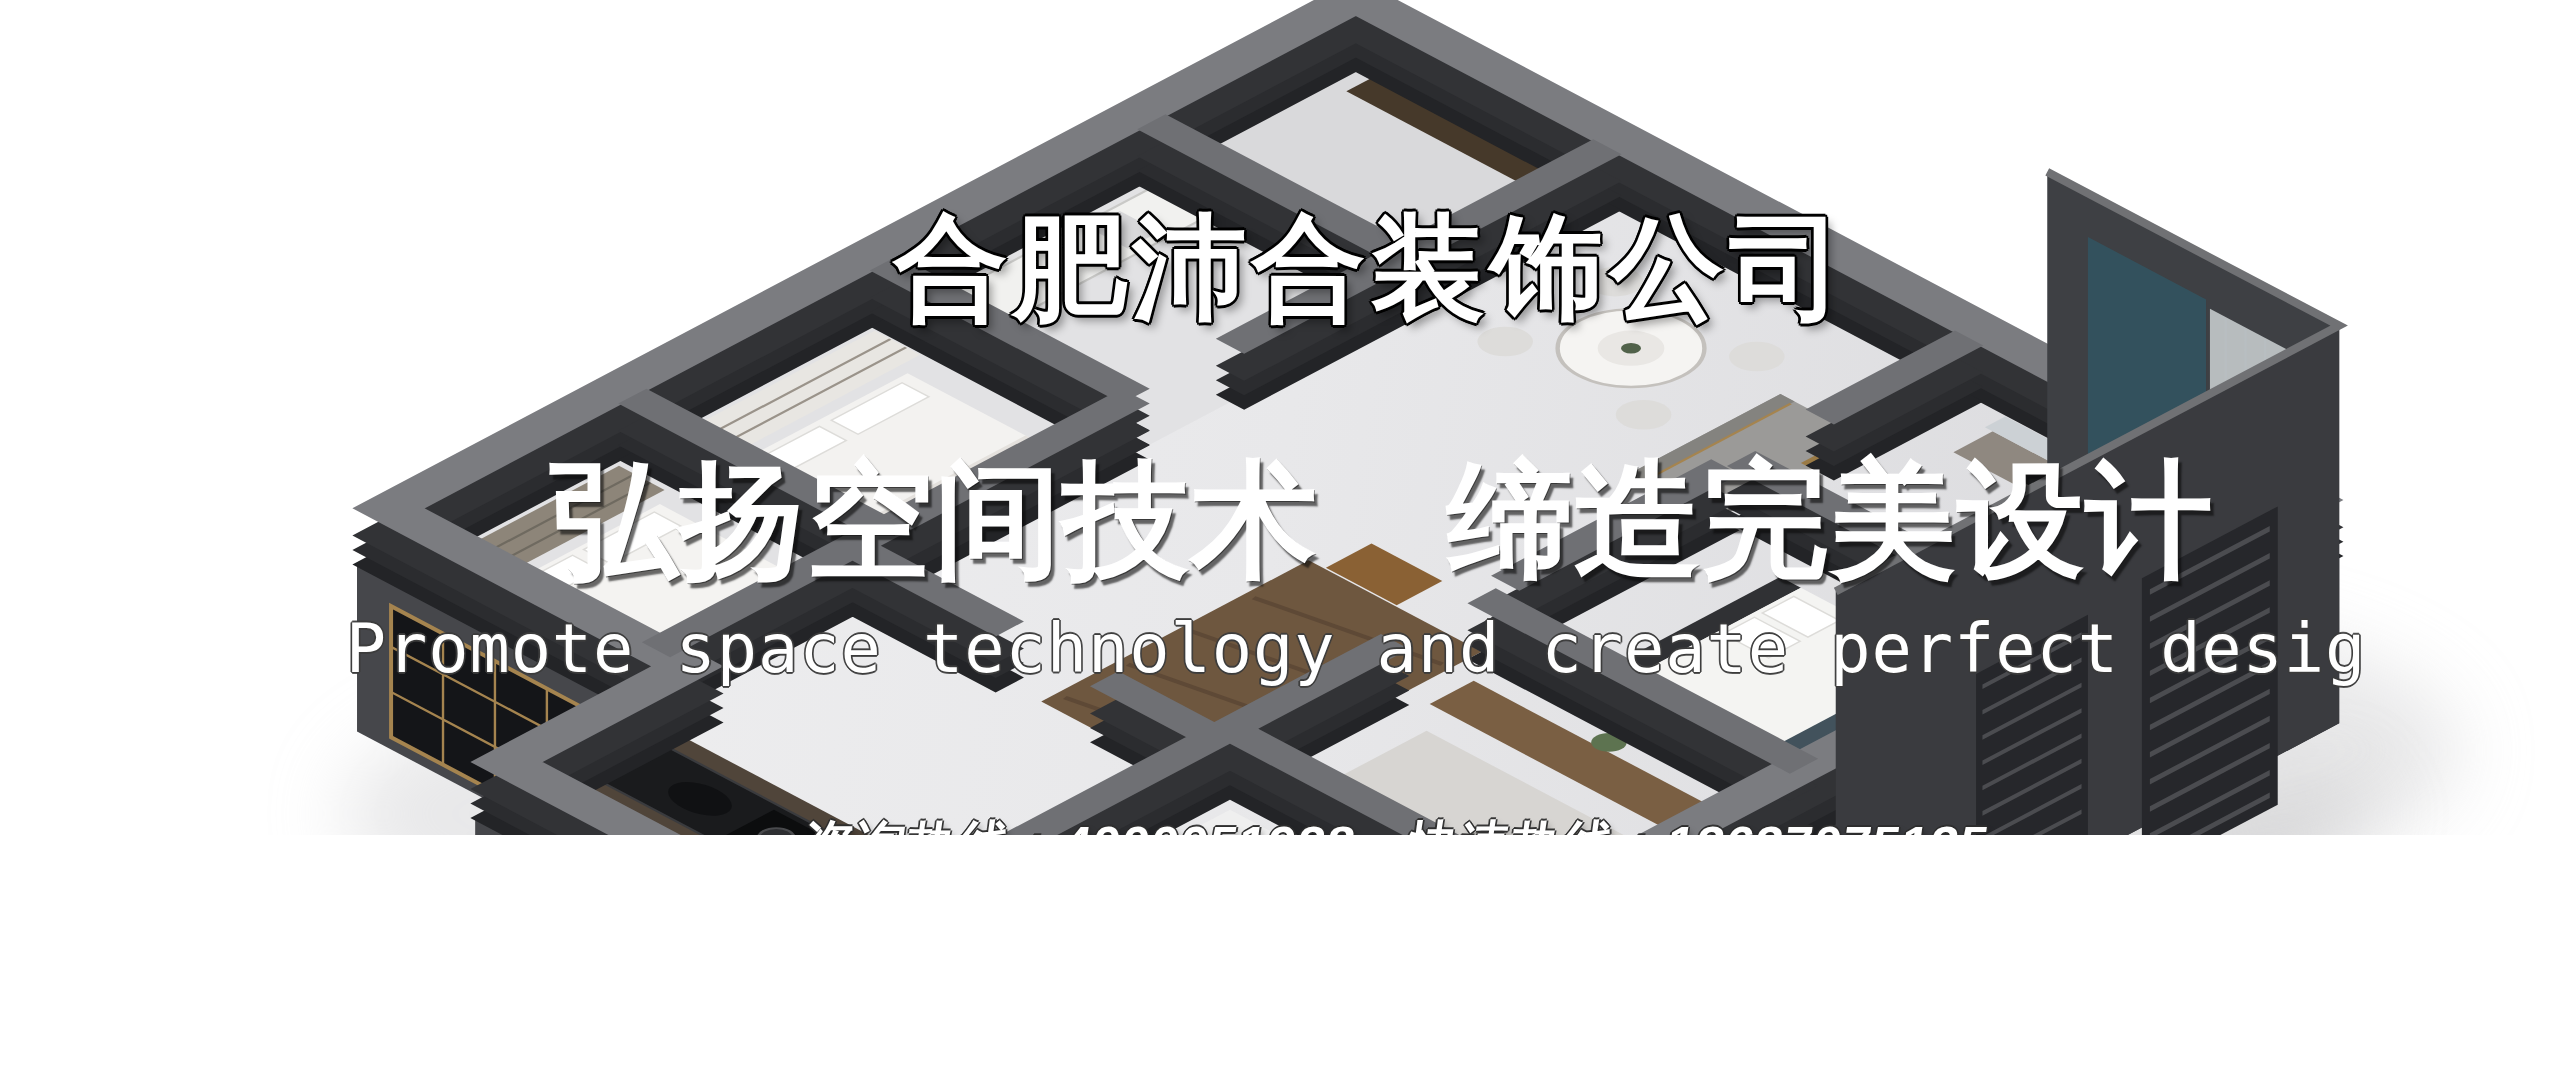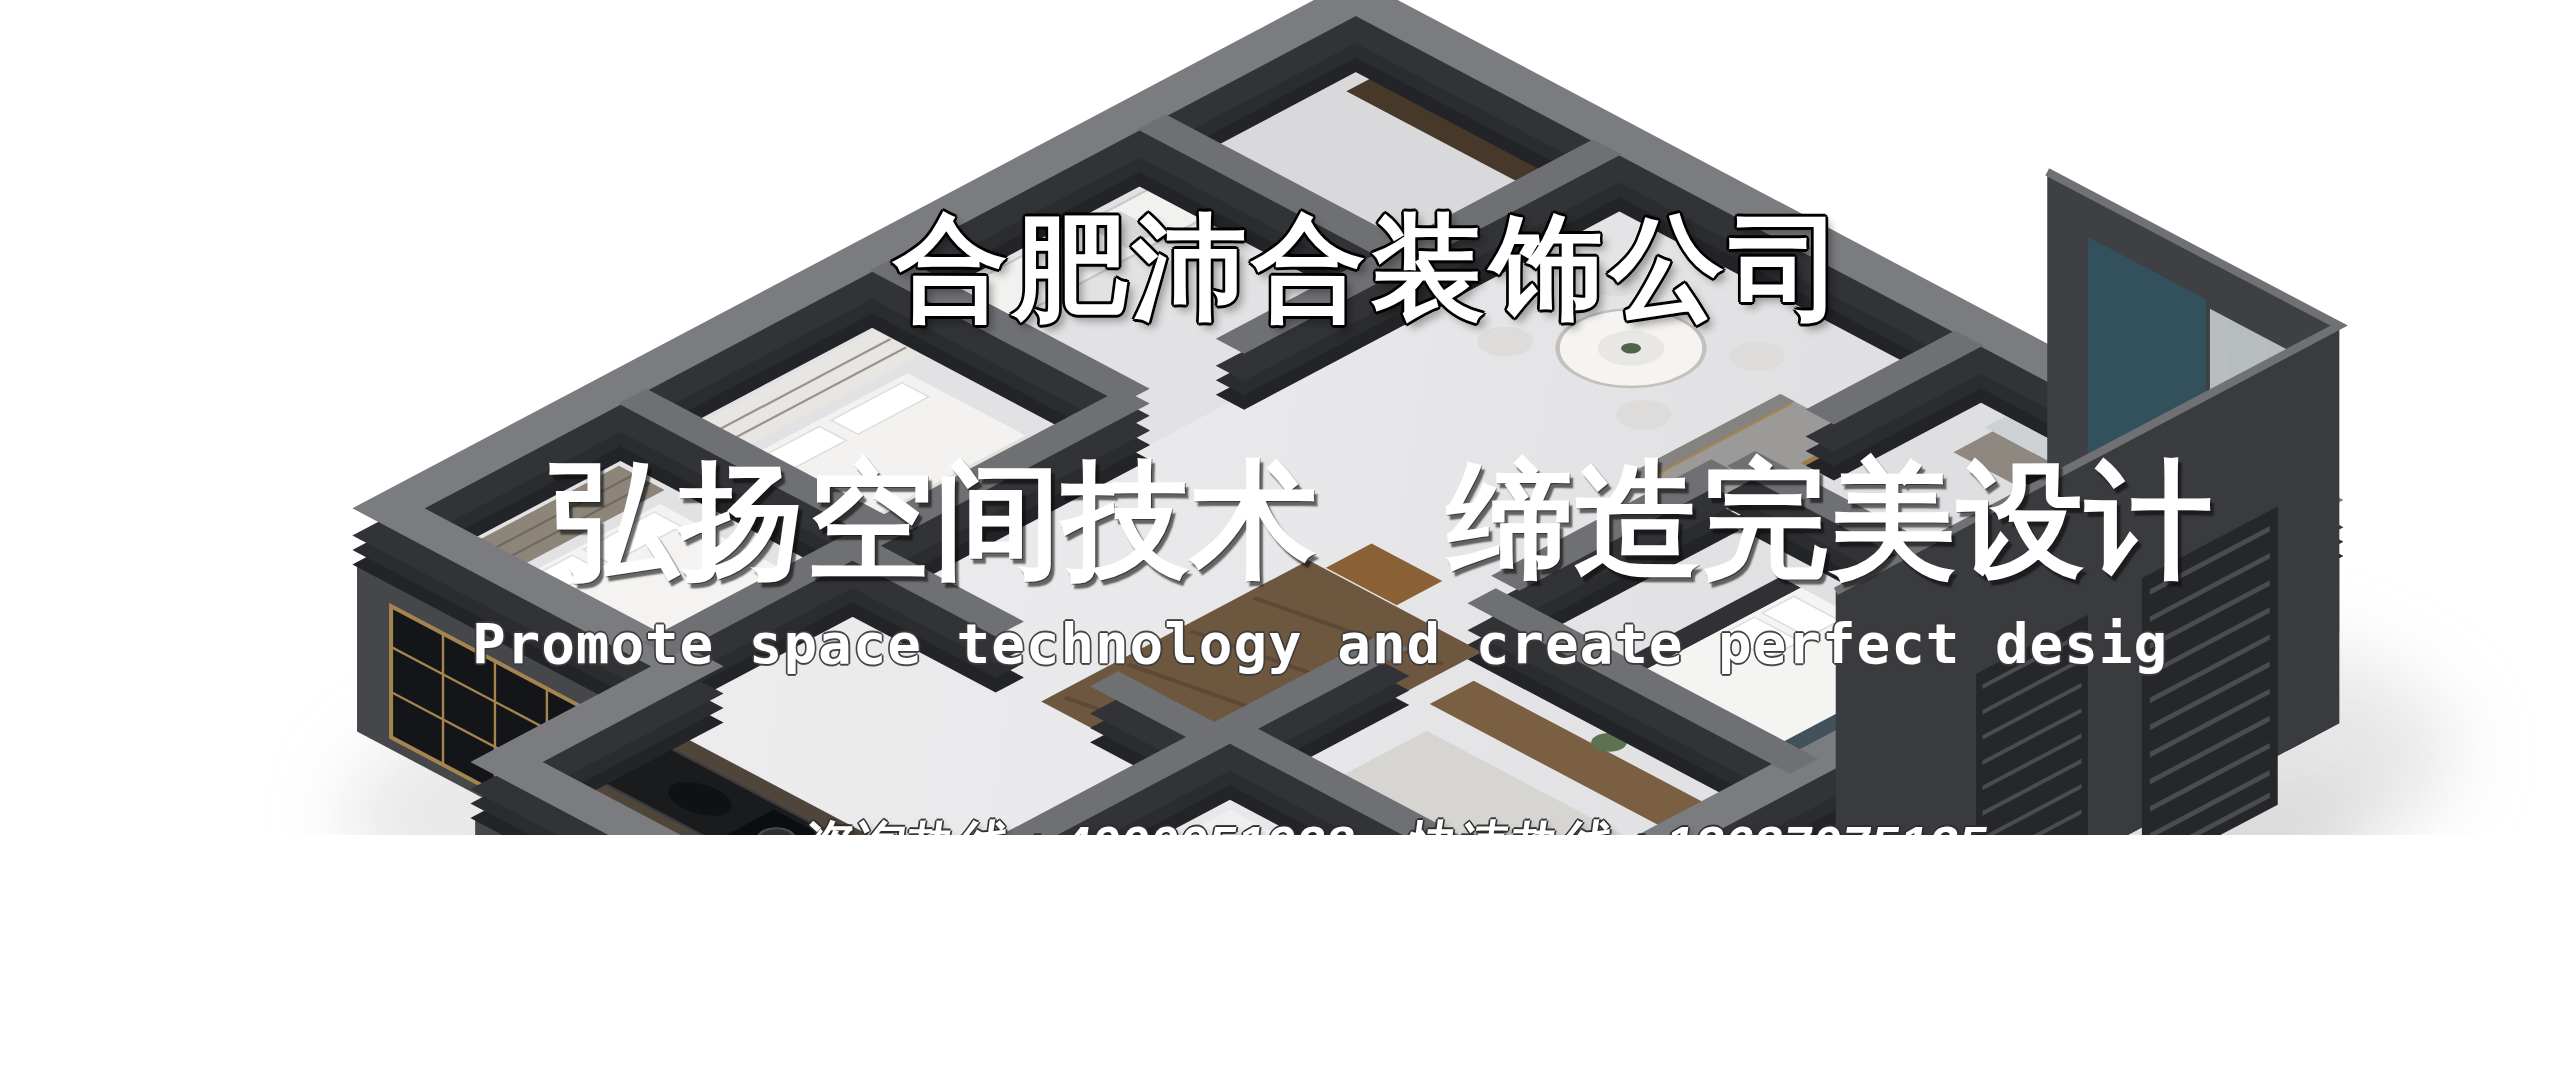--- a/index.html
+++ b/index.html
@@ -15,23 +15,23 @@
       1.8px 1.8px 0 var(--text-outline,#000),-1.8px 1.8px 0 var(--text-outline,#000),
       1.8px -1.8px 0 var(--text-outline,#000),-1.8px -1.8px 0 var(--text-outline,#000),
       5.4px 6.3px 8.1px rgba(0,0,0,.35);
   }
   .slogan{
     top:457px;left:1382px;transform:translateX(-50%);
     font-size:127px;font-weight:900;letter-spacing:0.9px;
     text-shadow:3.6px 4.5px 1.8px rgba(10,10,10,.6),0.9px 0.9px 0 rgba(40,40,40,.55);
   }
   .slogan-en{
-    top:616px;left:1320px;transform:translateX(-50%);
+    top:616px;left:1356px;transform:translateX(-50%);
     font-family:"DejaVu Sans Mono","Liberation Mono",monospace;
-    font-size:56px;font-weight:bold;letter-spacing:0.9px;
+    font-size:67px;font-weight:normal;letter-spacing:0.9px;
     text-shadow:1.8px 0 0 rgba(60,60,60,.85),-1.8px 0 0 rgba(60,60,60,.85),
       0 1.8px 0 rgba(60,60,60,.85),0 -1.8px 0 rgba(60,60,60,.85),
       0.9px 0.9px 0 rgba(60,60,60,.85),-0.9px -0.9px 0 rgba(60,60,60,.85),
       0.9px -0.9px 0 rgba(60,60,60,.85),-0.9px 0.9px 0 rgba(60,60,60,.85);
   }
   .hotline{
     top:819px;left:1396px;transform:translateX(-50%) skewX(-8deg);
     font-size:51px;font-weight:900;letter-spacing:0.9px;
     text-shadow:1.8px 0 0 rgba(45,45,45,.9),-1.8px 0 0 rgba(45,45,45,.9),
       0 1.8px 0 rgba(45,45,45,.9),0 -1.8px 0 rgba(45,45,45,.9),

